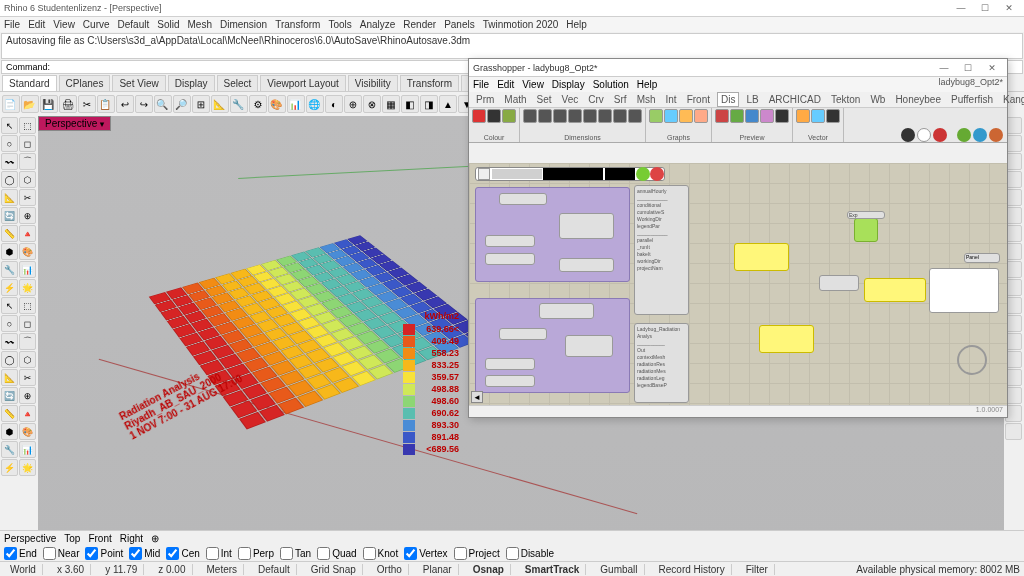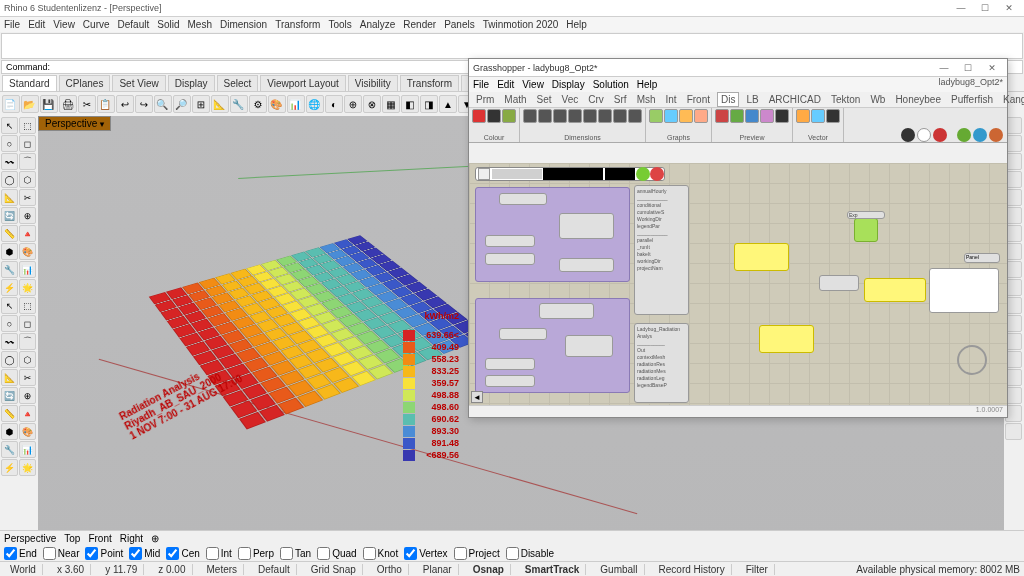--- a/index.html
+++ b/index.html
@@ -14,36 +14,36 @@
 .tabstrip{height:18px;background:#f0f0f0;border-bottom:1px solid #ccc;display:flex;align-items:center;padding:0 2px;gap:2px;font-size:9px;}
 .tabstrip .tab{padding:2px 6px;background:#e8e8e8;border:1px solid #ccc;border-bottom:none;color:#333;}
 .tabstrip .tab.active{background:#fff;}
 .maintoolbar{height:24px;background:#f0f0f0;display:flex;align-items:center;padding:0 2px;gap:1px;}
 .maintoolbar .tbtn{width:18px;height:18px;background:#e8e8e8;border:1px solid #ccc;border-radius:2px;display:flex;align-items:center;justify-content:center;font-size:10px;}
 .workarea{position:absolute;top:116px;left:0;right:0;bottom:30px;display:flex;}
 .lefttoolbar{width:38px;background:#f0f0f0;display:flex;flex-direction:column;gap:1px;padding:1px;}
 .lefttoolbar .tbtn{width:17px;height:17px;background:#e8e8e8;border:1px solid #ccc;border-radius:2px;display:inline-flex;align-items:center;justify-content:center;font-size:9px;}
 .lefttoolbar .row{display:flex;gap:1px;}
 .viewport{flex:1;background:#bababb;position:relative;}
-.vptab{position:absolute;top:0;left:0;background:#a16207;border:1px solid #888;padding:1px 6px;font-size:9px;}
+.vptab{position:absolute;top:0;left:0;background:#be185d;border:1px solid #888;padding:1px 6px;font-size:9px;}
 .vpcontent{position:absolute;inset:0;background:linear-gradient(180deg,#bcbcbd 0%,#b8b8b9 100%);}
 .righttoolbar{width:20px;background:#f0f0f0;display:flex;flex-direction:column;gap:1px;padding:1px;}
 .righttoolbar .tbtn{width:17px;height:17px;background:#e8e8e8;border:1px solid #ccc;border-radius:2px;}
 .bottomtabs{position:absolute;bottom:30px;left:0;right:0;height:16px;background:#f0f0f0;border-top:1px solid #ccc;display:flex;align-items:center;padding:0 4px;gap:8px;font-size:9px;}
 .snapbar{position:absolute;bottom:15px;left:0;right:0;height:15px;background:#f0f0f0;display:flex;align-items:center;padding:0 4px;gap:6px;font-size:9px;}
 .snapbar label{display:flex;align-items:center;gap:2px;}
 .statusbar{position:absolute;bottom:0;left:0;right:0;height:15px;background:#f0f0f0;border-top:1px solid #ccc;display:flex;align-items:center;padding:0 4px;gap:8px;font-size:9px;color:#333;}
 .statusbar .cell{border-right:1px solid #ccc;padding:0 6px;}
 
 
 .mesh{position:absolute;left:145px;top:85px;width:260px;height:230px;transform:perspective(800px) rotateX(55deg) rotateZ(-30deg);transform-origin:center;}
 .meshgrid{display:grid;grid-template-columns:repeat(14,1fr);grid-template-rows:repeat(14,1fr);width:100%;height:100%;gap:1px;}
 .meshcell{border:0.5px solid rgba(0,0,0,0.15);}
 .legend{position:absolute;left:365px;top:195px;text-align:right;}
-.legendtitle{font-size:9px;color:#b00;font-weight:bold;margin-bottom:8px;}
+.legendtitle{font-size:9px;color:#b00;font-weight:bold;margin-bottom:2px;}
 .legenditem{display:flex;align-items:center;justify-content:flex-end;gap:2px;height:12px;}
 .legenditem .sw{width:12px;height:11px;}
 .legenditem .lbl{font-size:9px;color:#b00;font-weight:bold;width:42px;}
 .meshlabel{position:absolute;left:80px;top:265px;font-size:9px;color:#b00;font-weight:bold;transform:rotate(-28deg);}
 .axis2{position:absolute;left:200px;top:53px;width:340px;height:1px;background:#6a6;transform:rotate(-3deg);}
 .axis3{position:absolute;left:50px;top:320px;width:560px;height:1px;background:#a55;transform:rotate(16deg);}
 
 
 .gh{position:absolute;left:468px;top:58px;width:540px;height:360px;background:#f0f0f0;border:1px solid #888;box-shadow:2px 2px 8px rgba(0,0,0,0.2);}
 .ghtitle{height:18px;background:#fff;display:flex;align-items:center;justify-content:space-between;padding:0 4px;border-bottom:1px solid #ccc;}
@@ -97,20 +97,21 @@
     <span>Transform</span>
     <span>Tools</span>
     <span>Analyze</span>
     <span>Render</span>
     <span>Panels</span>
     <span>Twinmotion 2020</span>
     <span>Help</span>
   </div>
 
 <div class="cmdarea">
+  <div>Autosaving file as C:\Users\s3d_a\AppData\Local\McNeel\Rhinoceros\6.0\AutoSave\RhinoAutosave.3dm</div>
 </div>
 <div class="cmdinput">Command:</div>
 
 <div class="tabstrip" id="tooltabs">
     <span class="tab active">Standard</span>
     <span class="tab">CPlanes</span>
     <span class="tab">Set View</span>
     <span class="tab">Display</span>
     <span class="tab">Select</span>
     <span class="tab">Viewport Layout</span>

